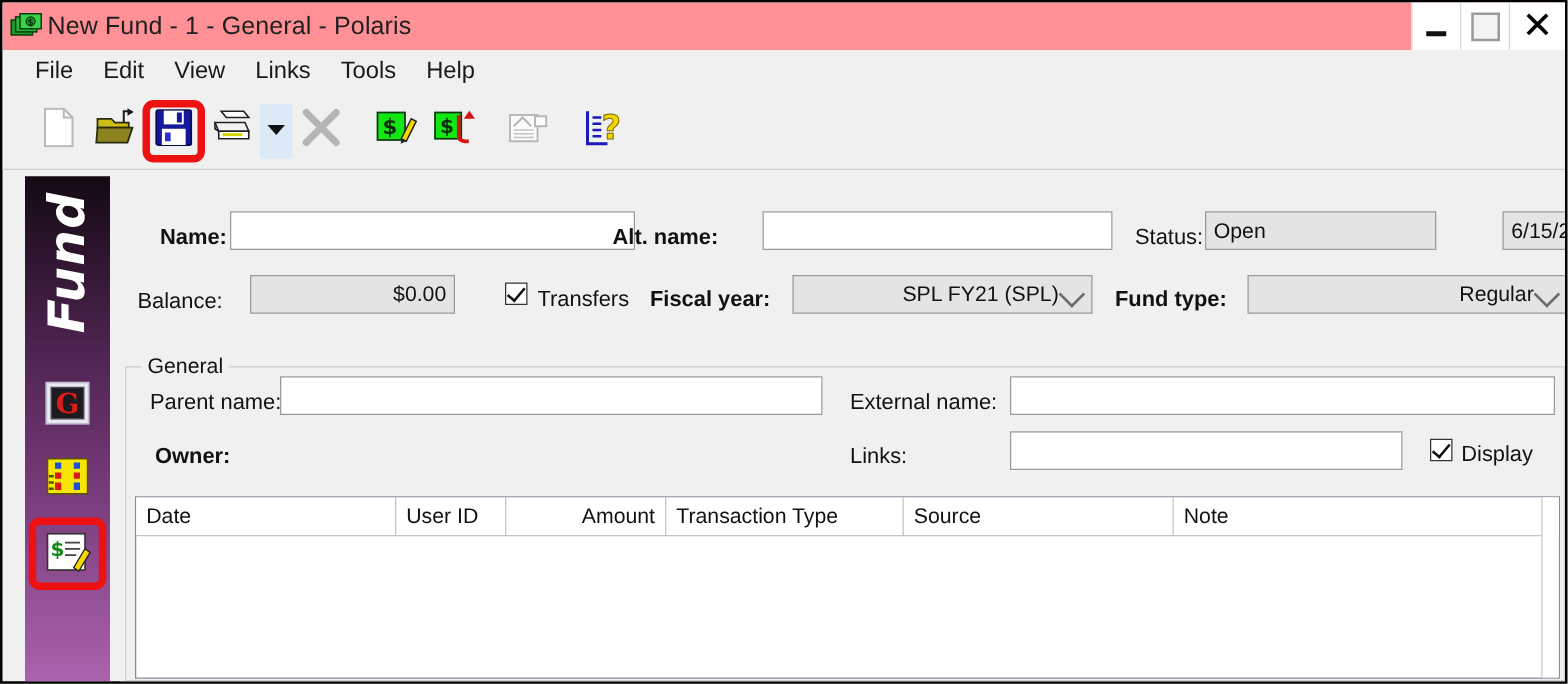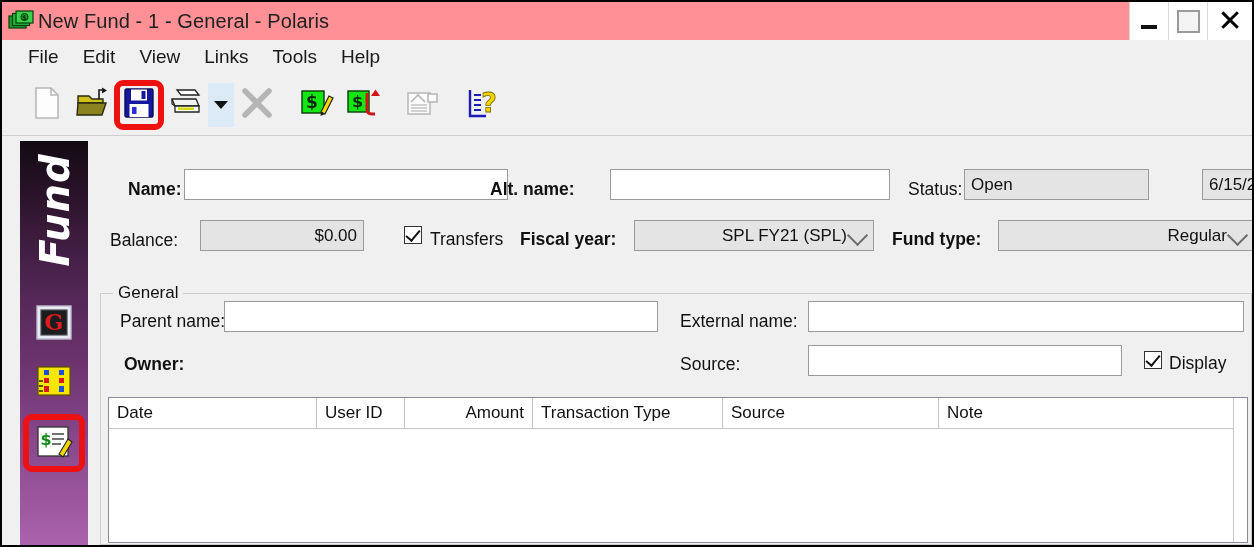--- a/index.html
+++ b/index.html
@@ -367,21 +367,21 @@
     </div>
 
     <span class="lbl" style="left:24px; top:170px;">Parent name:</span>
     <div class="fld" style="left:128px; top:160px; width:434px; height:31px;"></div>
 
     <span class="lbl" style="left:584px; top:170px;">External name:</span>
     <div class="fld" style="left:712px; top:160px; width:436px; height:31px;"></div>
 
     <span class="lbl b" style="left:28px; top:213px;">Owner:</span>
 
-    <span class="lbl" style="left:584px; top:213px;">Source:</span>
+    <span class="lbl" style="left:584px; top:213px;">Links:</span>
     <div class="fld" style="left:712px; top:204px; width:314px; height:31px;"></div>
 
     <div class="cbox" style="left:1048px; top:210px;"></div>
     <span class="lbl" style="left:1073px; top:212px;">Display</span>
 
     <div class="grid">
       <div class="grid-head">
         <div class="gh" style="left:0px;   width:208px;">Date</div>
         <div class="gh" style="left:208px; width:88px;">User ID</div>
         <div class="gh" style="left:424px; width:190px;">Transaction Type</div>

